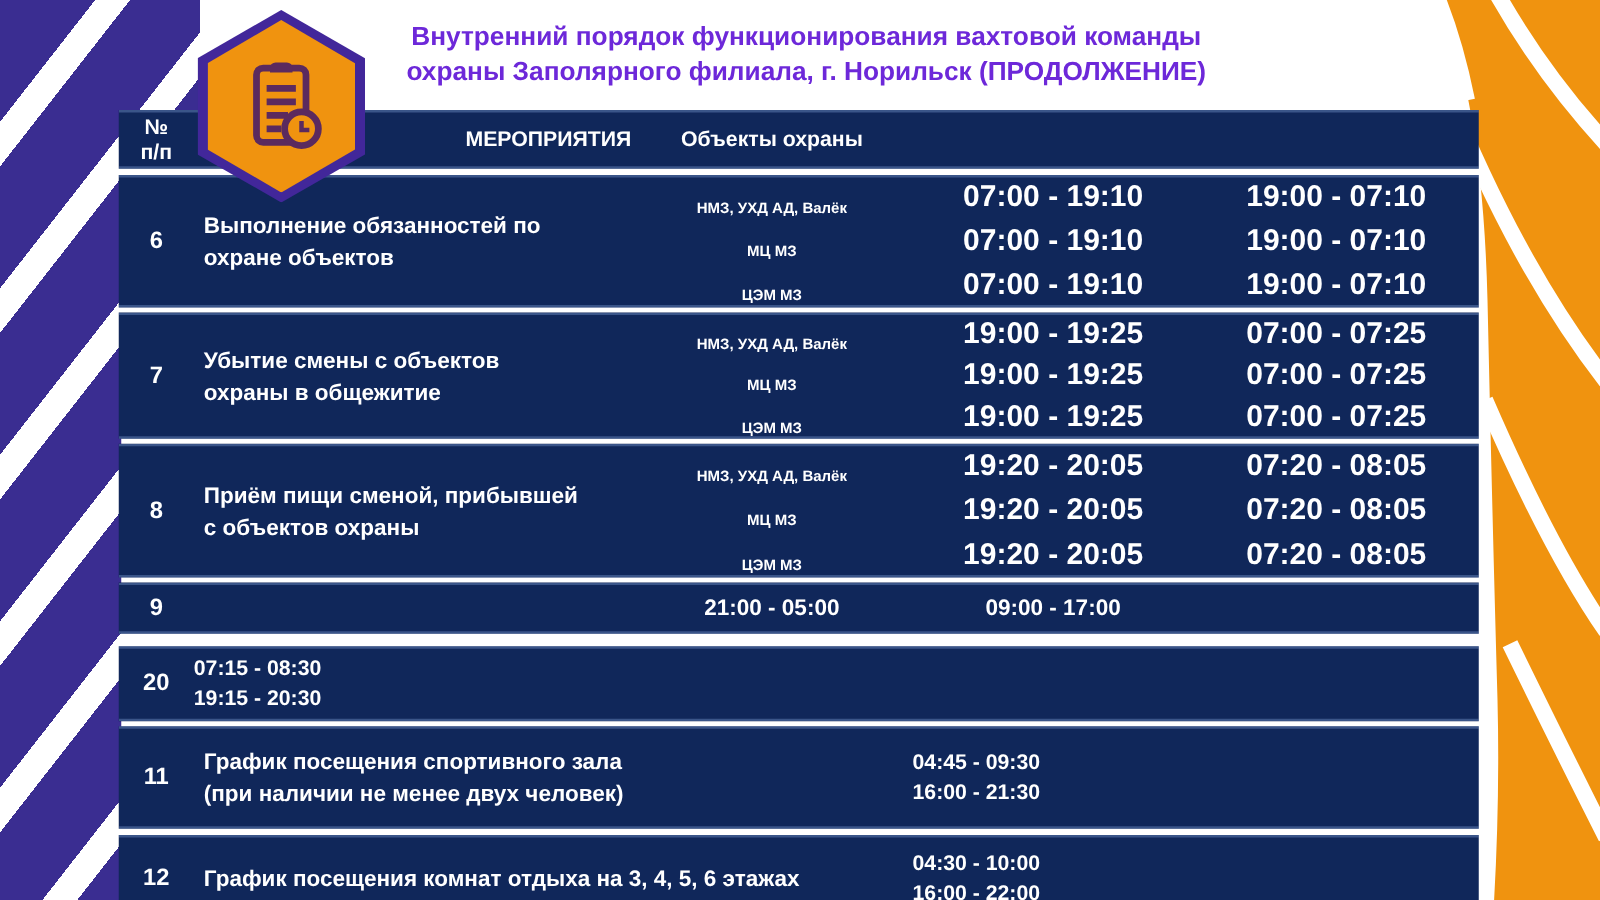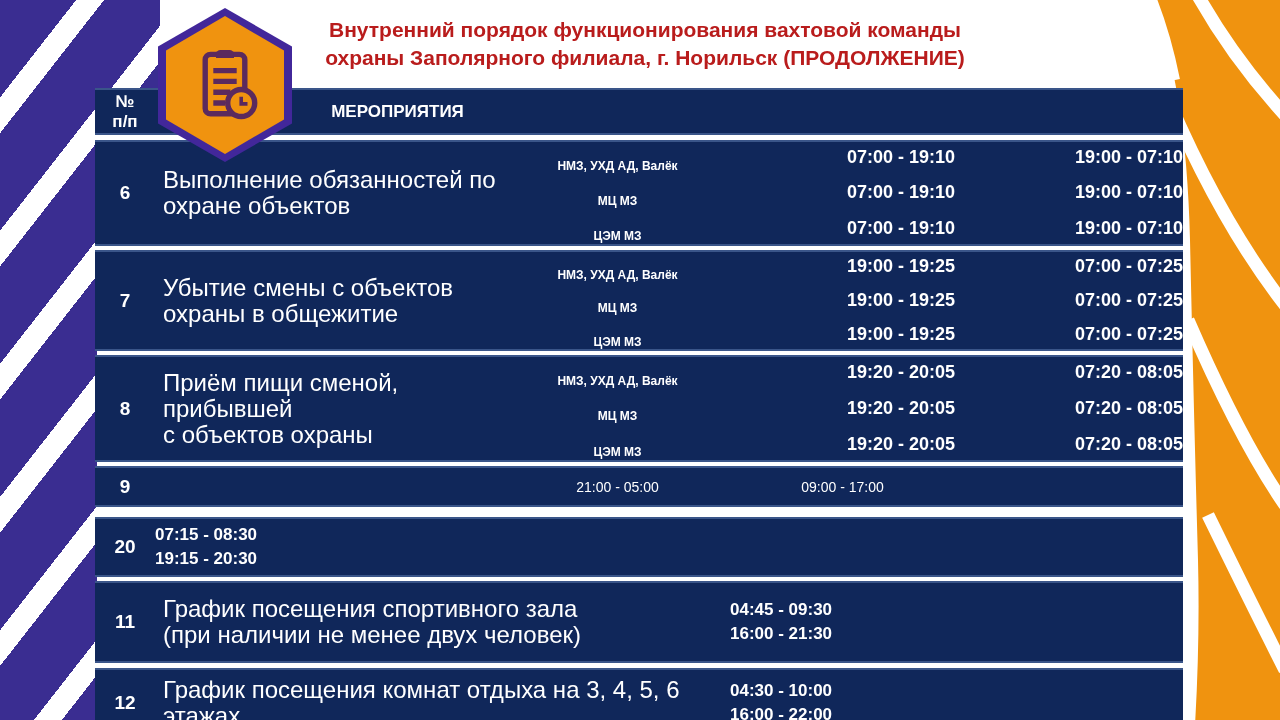--- a/index.html
+++ b/index.html
@@ -11,51 +11,51 @@
   .left-stripes, .left-stripes-corner {
     position:absolute; top:0; left:0; z-index:0;
     background:repeating-linear-gradient(128deg, #3a2d91 0 60px, #ffffff 60px 82px);
   }
   .left-stripes { width:97px; height:720px; }
   .left-stripes-corner { width:160px; height:88px; }
   .right-stripes { position:absolute; top:0; left:1140px; width:140px; height:720px; z-index:0; }
 
   
   .title { position:absolute; top:16px; left:285px; width:720px; z-index:1;
-           color:#b91c1c; font-size:21px; font-weight:bold; line-height:28px;
+           color:#6d28d9; font-size:21px; font-weight:bold; line-height:28px;
            text-align:center; white-space:pre-line; }
 
   
   .hex-outer { position:absolute; top:8px; left:158px; width:134px; height:154px; z-index:3;
                background:#42279a;
                clip-path:polygon(50% 0,100% 25%,100% 75%,50% 100%,0 75%,0 25%); }
   .hex-inner { position:absolute; top:8px; left:8px; width:118px; height:138px;
                background:#f0930f;
                clip-path:polygon(50% 0,100% 25%,100% 75%,50% 100%,0 75%,0 25%);
                display:flex; align-items:center; justify-content:center; }
 
   
   .block { position:absolute; left:95px; width:1088px; z-index:2;
            background:#10275a; color:#ffffff;
            box-shadow: inset 0 2px 0 rgba(130,160,215,.38), inset 0 -2px 0 rgba(130,160,215,.38); }
   .grid5 { display:grid; grid-template-columns:60px 350px 225px 225px 228px; align-items:center; }
   .grid3 { display:grid; grid-template-columns:60px 575px 453px; align-items:center; }
 
   .hcell { text-align:center; font-weight:bold; font-size:17px; }
   .hnum  { white-space:pre-line; line-height:20px; }
-  .hact  { text-align:center; padding-left:135px; }
+  .hact  { text-align:right; padding-left:135px; }
 
   .num   { text-align:center; font-weight:bold; font-size:19px; }
-  .act   { font-weight:normal; font-size:24px; line-height:26px; padding-left:8px; }
+  .act   { font-weight:bold; font-size:18px; line-height:26px; padding-left:8px; }
   .pre   { white-space:pre-line; }
   .stack { display:flex; flex-direction:column; justify-content:space-around;
            height:100%; text-align:center; font-weight:bold; }
   .stack.obj  { font-size:12px;margin-top:16px; }
-  .stack.time { font-size:18px;align-items:flex-end; }
-  .one-time { text-align:center; font-weight:normal; font-size:14px; }
+  .stack.time { font-size:24px; }
+  .one-time { text-align:center; font-weight:bold; font-size:18px; }
   .times2 { text-align:left; font-weight:bold; font-size:17px; line-height:24px; white-space:pre-line; }
 </style>
 </head>
 <body>
 
 <div class="stage">
 
   <div class="left-stripes"></div>
   <div class="left-stripes-corner"></div>
 
@@ -83,20 +83,21 @@
         <circle cx="68" cy="70" r="15" fill="#f0930f" stroke="#5b2a5e" stroke-width="6"></circle>
         <path d="M68 63 v8 h7" fill="none" stroke="#5b2a5e" stroke-width="4"></path>
       </svg>
     </div>
   </div>
 
   <div class="block grid5" style="top:88px;height:47px">
     <div class="hcell hnum">№
 п/п</div>
     <div class="hcell hact">МЕРОПРИЯТИЯ</div>
+    <div class="hcell">Объекты охраны</div>
   </div>
 
   <div class="block grid5" style="top:140px;height:106px">
     <div class="num">6</div>
     <div class="act pre">Выполнение обязанностей по
 охране объектов</div>
     <div class="stack obj">
       <div>НМЗ, УХД АД, Валёк</div>
       <div>МЦ МЗ</div>
       <div>ЦЭМ МЗ</div>

